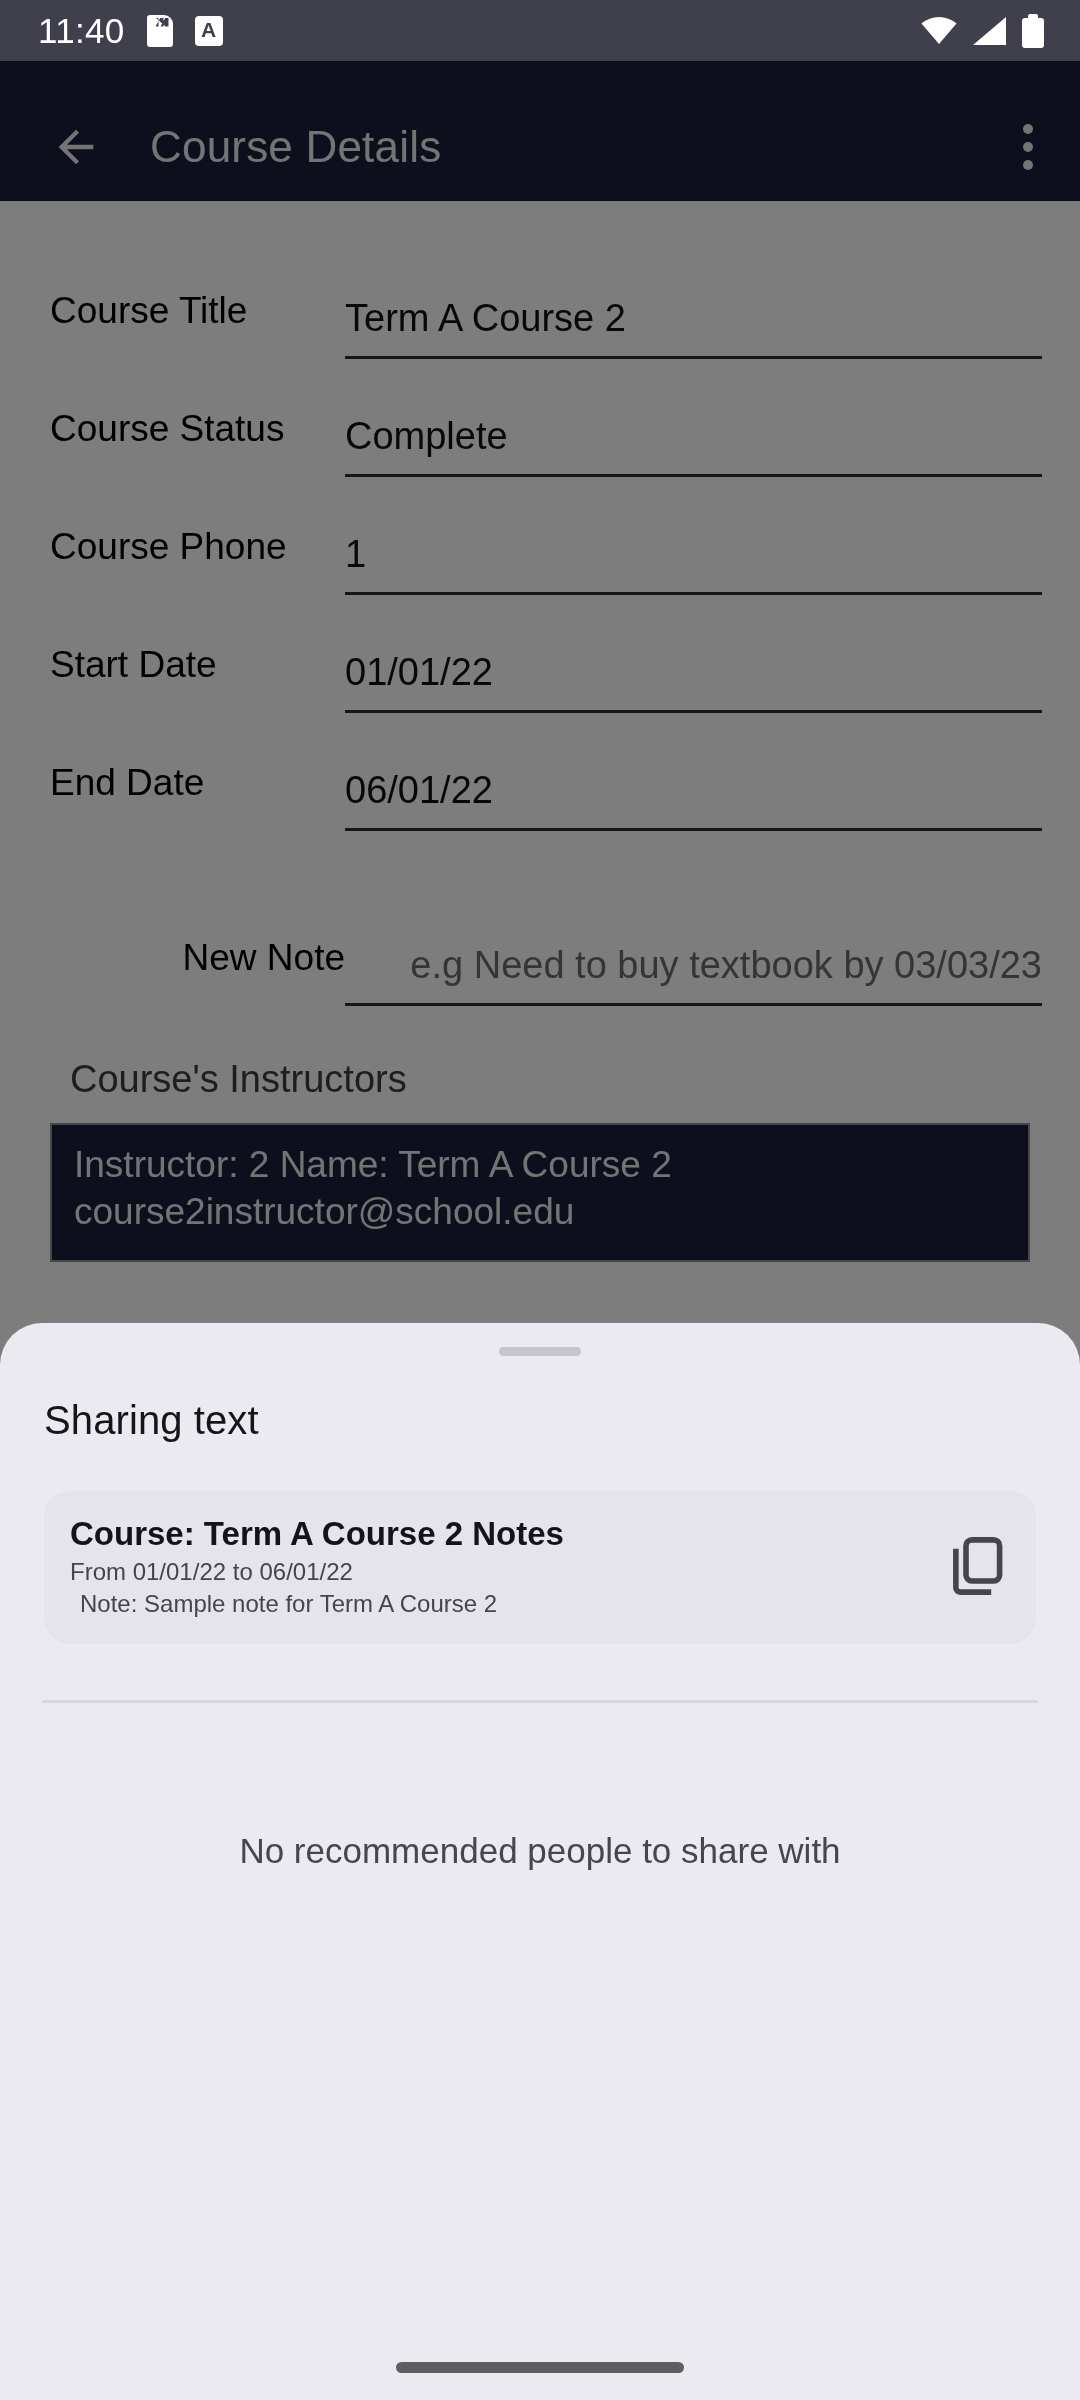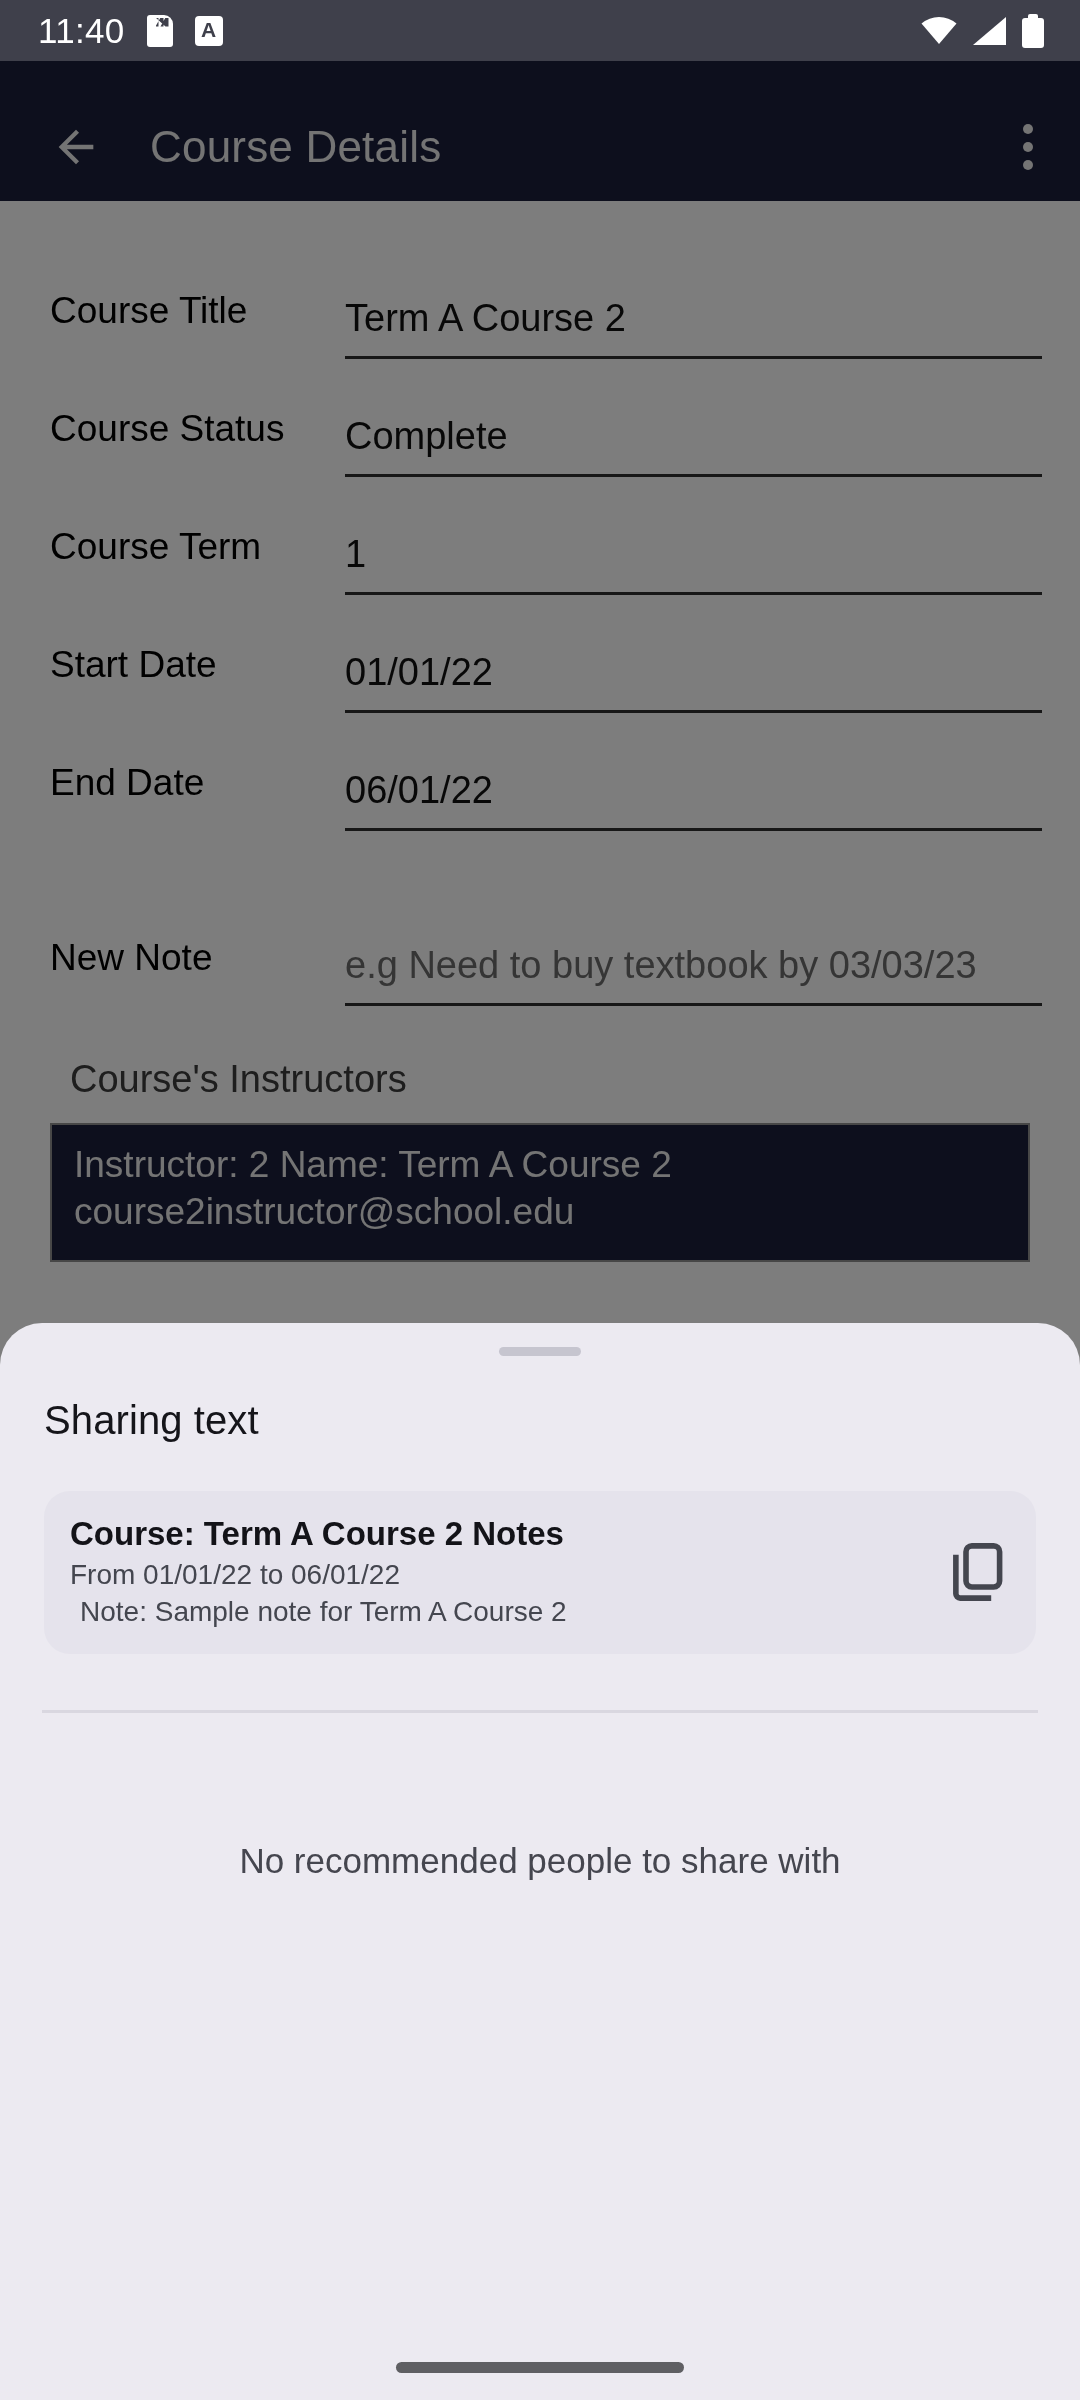--- a/index.html
+++ b/index.html
@@ -183,21 +183,21 @@
   }
   #preview-text { flex: 1 1 auto; }
   #preview-title {
     color: #131318;
     font-size: 33px;
     font-weight: bold;
     line-height: 1.3;
   }
   .preview-sub {
     color: #44464f;
-    font-size: 28px;
+    font-size: 24px;
     line-height: 1.33;
   }
   .preview-sub.indent { padding-left: 10px; }
   #copy-icon { flex: 0 0 auto; width: 64px; height: 64px; margin-left: 18px; }
 
   #sheet-divider {
     height: 3px;
     background: #d9d7e0;
     margin: 56px 42px 0 42px;
   }
@@ -245,41 +245,41 @@
     </div>
 
     <div class="field-row">
       <div class="field-label">Course Status</div>
       <div class="field-input">
         <div class="field-value">Complete</div>
       </div>
     </div>
 
     <div class="field-row">
-      <div class="field-label">Course Term</div>
+      <div class="field-label">Course Phone</div>
       <div class="field-input">
         <div class="field-value">1</div>
       </div>
     </div>
 
     <div class="field-row">
       <div class="field-label">Start Date</div>
       <div class="field-input">
         <div class="field-value">01/01/22</div>
       </div>
     </div>
 
     <div class="field-row">
       <div class="field-label">End Date</div>
       <div class="field-input">
         <div class="field-value">06/01/22</div>
       </div>
     </div>
 
-    <div class="field-row" style="min-height:175px;">
+    <div class="field-row" style="min-height:175px;text-align:right;">
       <div class="field-label">New Note</div>
       <div class="field-input">
         <div class="field-value placeholder">e.g Need to buy textbook by 03/03/23</div>
       </div>
     </div>
 
     <div id="instructors-heading">Course's Instructors</div>
 
     <div id="instructor-card">
       <div class="line">Instructor: 2 Name: Term A Course 2</div>

